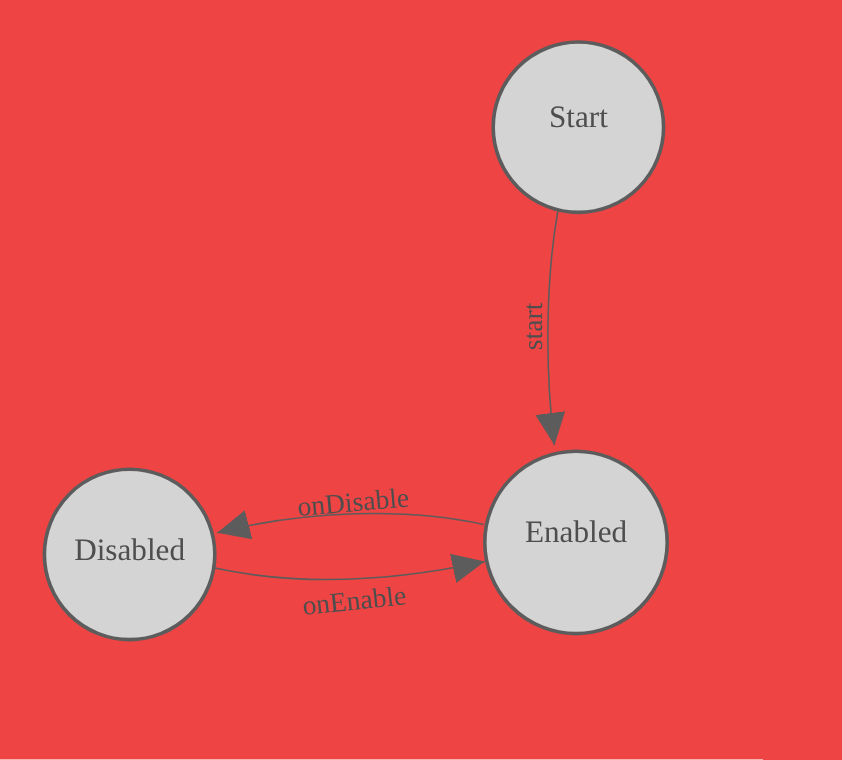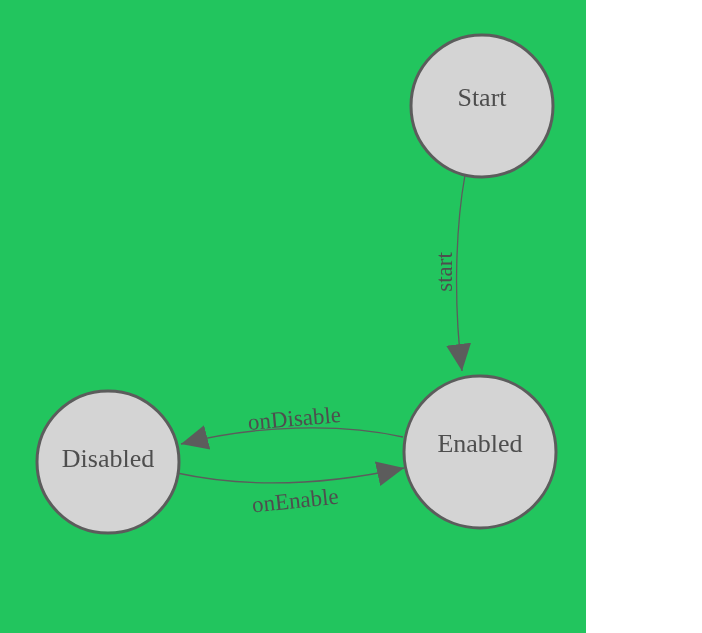--- a/index.html
+++ b/index.html
@@ -2,23 +2,23 @@
 <html><head>
 <meta charset="utf-8">
 <style>
   html, body {
     margin: 0;
     padding: 0;
     background: #ffffff;
   }
   .canvas {
     position: relative;
-    width: 586px;
+    width: 702px;
     height: 633px;
-    background: #22c55e;
+    background: #ef4444;
     overflow: hidden;
   }
   svg { display: block; }
   .node {
     fill: #d4d4d4;
     stroke: #5c5c5c;
     stroke-width: 3;
   }
   .edge {
     fill: none;

